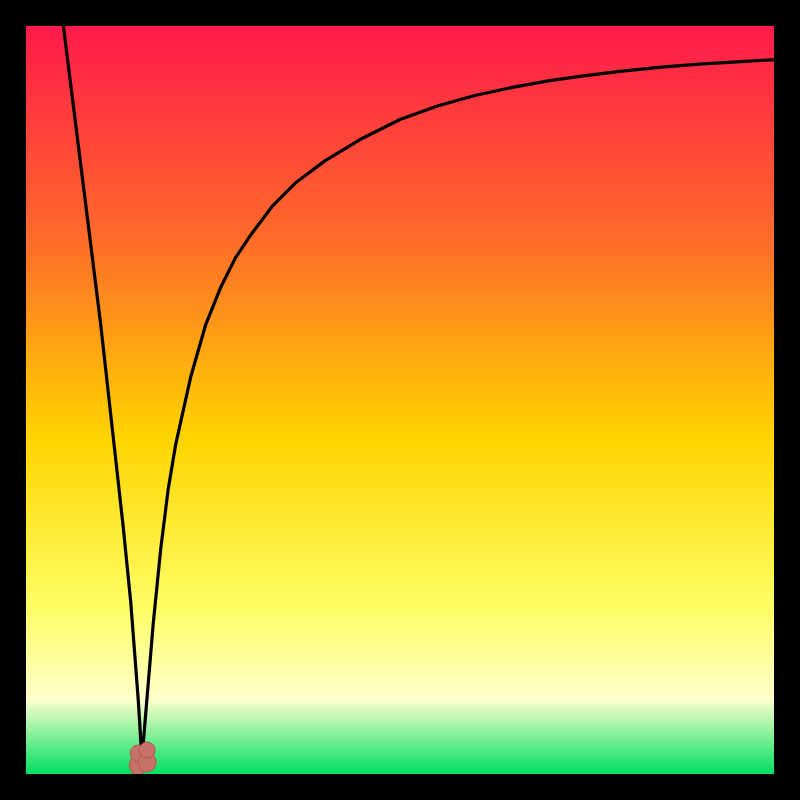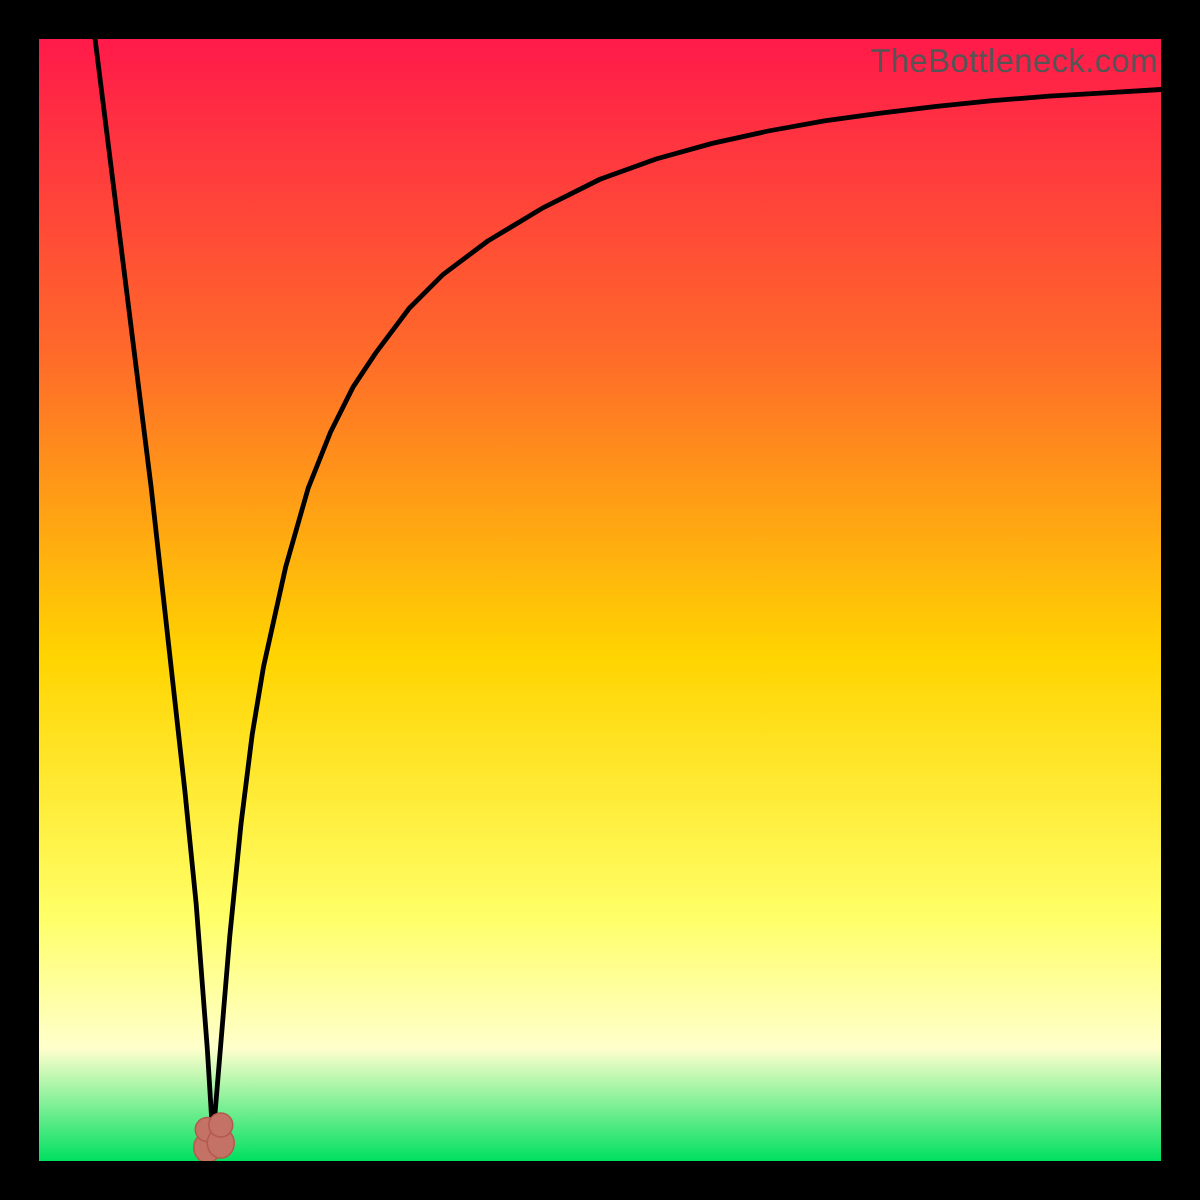--- a/index.html
+++ b/index.html
@@ -37,21 +37,20 @@
     z-index: 10;
   }
   svg {
     display: block;
   }
 </style>
 </head>
 <body>
 
 <div class="frame">
-  <div class="watermark">TheBottleneck.com</div>
   <svg class="plot-area" viewBox="0 0 748 748" preserveAspectRatio="none">
     <defs>
       <linearGradient id="bg-grad" x1="0" y1="0" x2="0" y2="1">
         <stop id="g0" offset="0%" stop-color="#ff1a4a"></stop>
         <stop id="g1" offset="28%" stop-color="#ff6a2a"></stop>
         <stop id="g2" offset="55%" stop-color="#ffd400"></stop>
         <stop id="g3" offset="78%" stop-color="#ffff66"></stop>
         <stop id="g4" offset="90%" stop-color="#ffffcc"></stop>
         <stop id="g5" offset="100%" stop-color="#00e060"></stop>
       </linearGradient>

